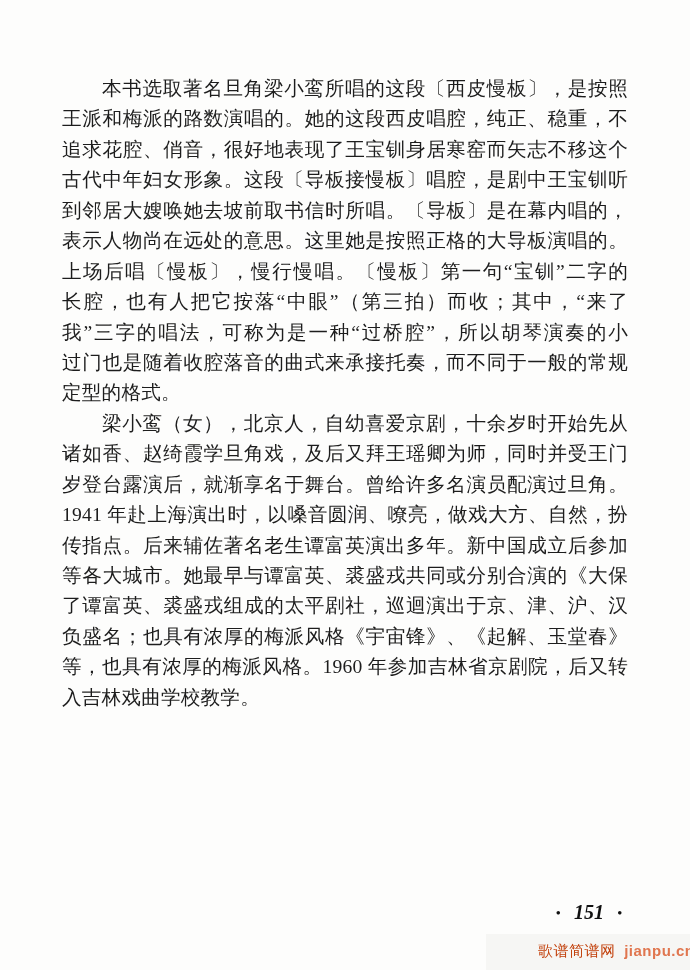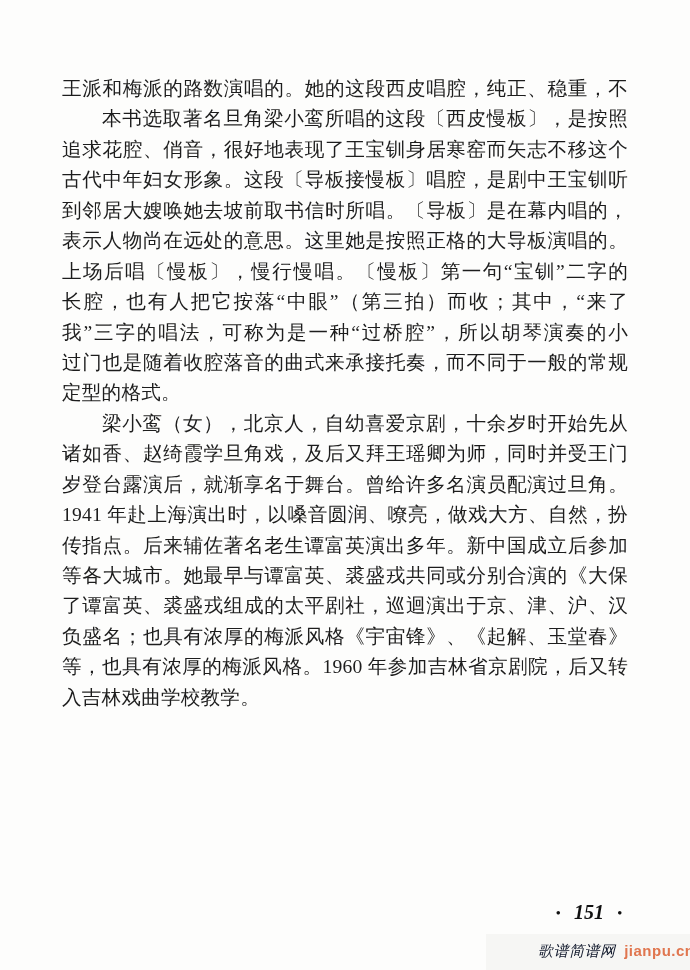--- a/index.html
+++ b/index.html
@@ -72,38 +72,37 @@
   .watermark {
     position: absolute;
     left: 538px;
     top: 942px;
     font-family: "Liberation Sans", "DejaVu Sans", sans-serif;
     font-size: 15px;
     white-space: nowrap;
     letter-spacing: 0.5px;
   }
   .watermark .wm-name {
-    color: #0f172a;
-    font-style: italic;
+    color: #c2410c;
   }
   .watermark .wm-domain {
     color: #e0764f;
     font-weight: bold;
     margin-left: 4px;
   }
 </style>
 </head>
 <body>
 
 <div class="page">
 
   <div class="text-block">
 
+    <div class="line indent">本书选取著名旦角梁小鸾所唱的这段〔西皮慢板〕，是按照</div>
     <div class="line">王派和梅派的路数演唱的。她的这段西皮唱腔，纯正、稳重，不</div>
-    <div class="line indent">本书选取著名旦角梁小鸾所唱的这段〔西皮慢板〕，是按照</div>
     <div class="line">追求花腔、俏音，很好地表现了王宝钏身居寒窑而矢志不移这个</div>
     <div class="line">古代中年妇女形象。这段〔导板接慢板〕唱腔，是剧中王宝钏听</div>
     <div class="line">到邻居大嫂唤她去坡前取书信时所唱。〔导板〕是在幕内唱的，</div>
     <div class="line">表示人物尚在远处的意思。这里她是按照正格的大导板演唱的。</div>
     <div class="line">上场后唱〔慢板〕，慢行慢唱。〔慢板〕第一句“宝钏”二字的</div>
     <div class="line">长腔，也有人把它按落“中眼”（第三拍）而收；其中，“来了</div>
     <div class="line">我”三字的唱法，可称为是一种“过桥腔”，所以胡琴演奏的小</div>
     <div class="line">过门也是随着收腔落音的曲式来承接托奏，而不同于一般的常规</div>
     <div class="line para-end">定型的格式。</div>
 

